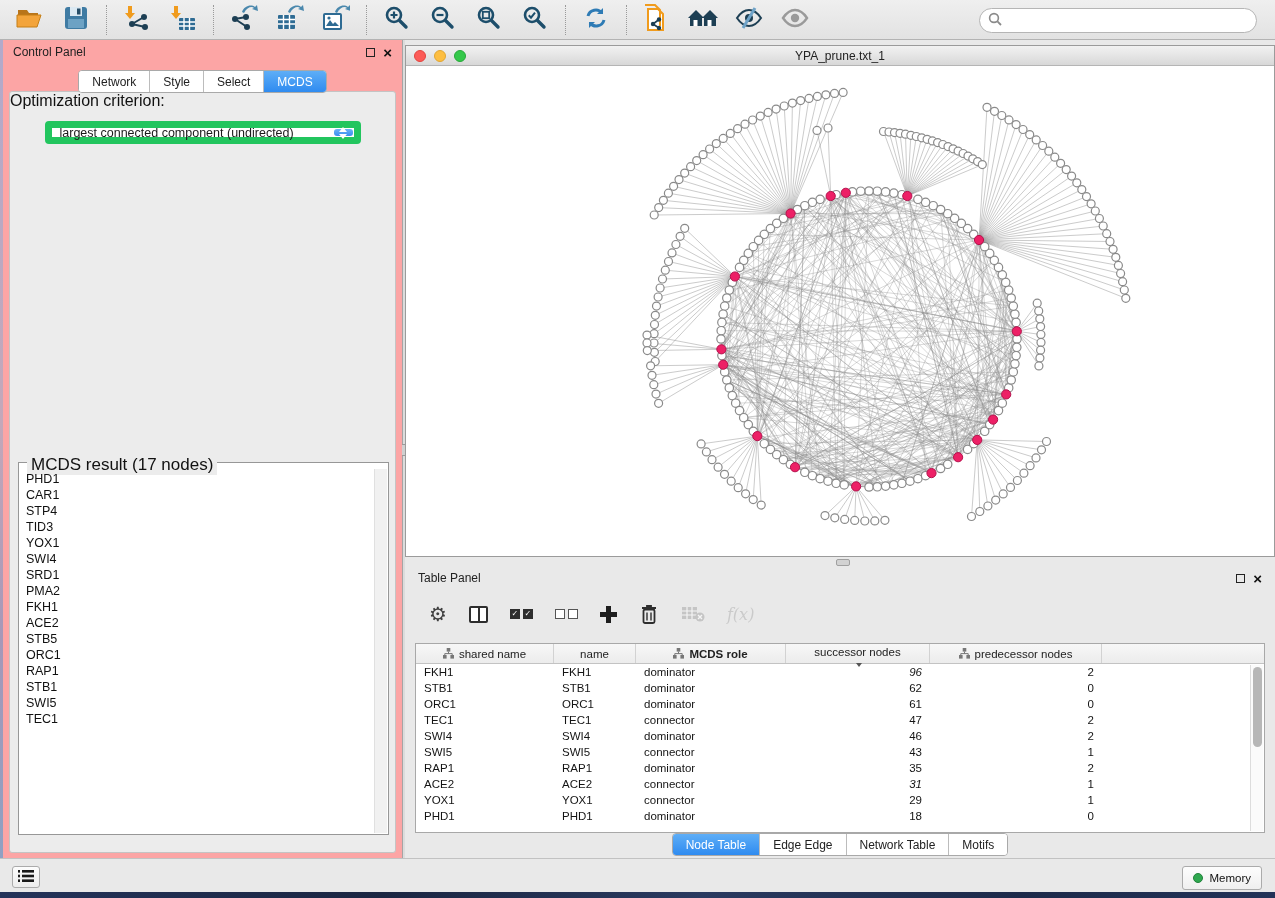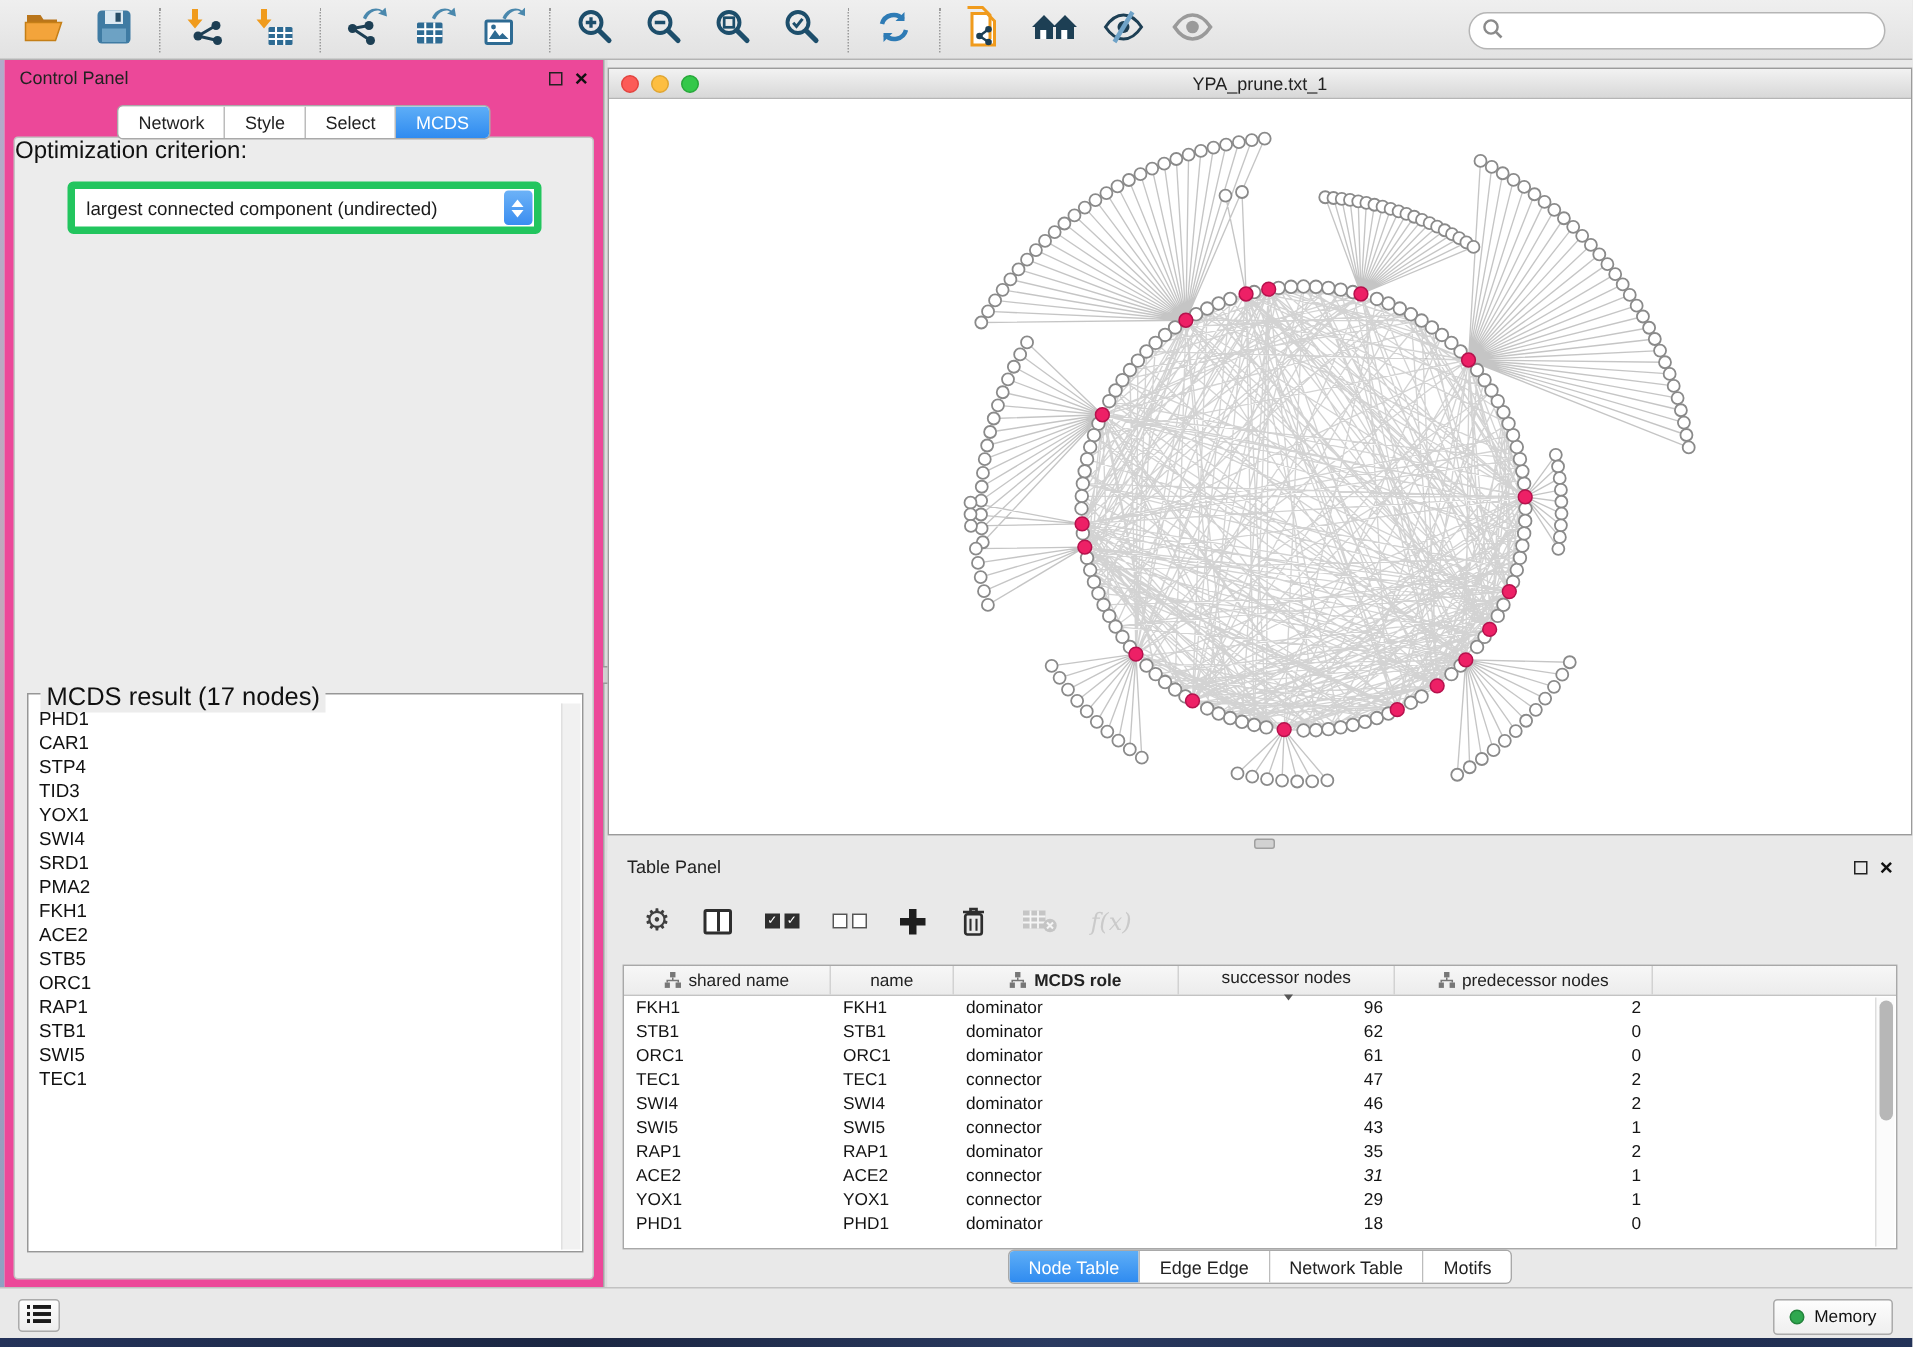--- a/index.html
+++ b/index.html
@@ -16,38 +16,38 @@
     border:1px solid #b5b5b5; border-radius:13px; display:flex; align-items:center; padding:0 8px; }
   .search-box input { border:none; outline:none; flex:1; font-size:12px; background:transparent; margin-left:5px; font-family:inherit; }
 
   
   .wall-left { position:absolute; left:0; top:40px; width:3px; height:852px;
     background:linear-gradient(#b2aacb, #c3a8ba 45%, #a698b8 70%, #8ba2c4); }
   .wall-bottom { position:absolute; left:0; top:892px; width:1275px; height:6px;
     background:linear-gradient(90deg,#24335a,#1b2642 30%,#2a3a60 55%,#1d2a4a 80%,#233358); }
 
   
-  .control-panel { position:absolute; left:3px; top:40px; width:399px; height:818px; background:#ec4899; }
+  .control-panel { position:absolute; left:3px; top:40px; width:399px; height:818px; background:#fca5a5; }
   .v-split { position:absolute; left:402px; top:40px; width:3px; height:818px; background:#dcdcdc; border-left:1px solid #a5a5a5; }
   .v-grip { position:absolute; left:399px; top:444px; width:8px; height:12px; background:#d0d0d0; border:1px solid #9a9a9a; border-radius:2px; }
   .cp-header { height:24px; display:flex; align-items:center; padding:0 10px; }
   .panel-title { font-size:12px; color:#222; }
   .panel-winbtns { margin-left:auto; display:flex; align-items:center; gap:8px; }
   .float-icon { width:9px; height:9px; border:1.5px solid #222; display:inline-block; cursor:pointer; }
   .close-icon { font-size:15px; font-weight:bold; color:#111; line-height:9px; cursor:pointer; }
   .cp-tabs { position:absolute; left:0; top:30px; width:399px; display:flex; justify-content:center; z-index:2; }
   .seg { display:flex; border:1px solid #a9a9a9; border-radius:4px; background:#fff; overflow:hidden; }
   .seg button { border:none; background:#fff; font-size:12px; padding:3px 13px; height:21px; color:#222; border-right:1px solid #bcbcbc; cursor:pointer; font-family:inherit; }
   .seg button:last-child { border-right:none; }
   .seg button.active { background:linear-gradient(#5eaef7,#2f8bf0); color:#fff; }
   .cp-body { position:absolute; left:6px; top:51px; width:387px; height:762px;
     background:#ececec; border:1px solid #c4c4c4; border-radius:3px; }
   .opt-label { text-align:left; font-size:16px; color:#111; }
-  .criterion { position:relative; margin:11px auto 16px; width:316px; height:35px; background:#fff;
-    border:5px solid #22c55e; border-radius:4px; display:flex; align-items:center; padding:0 8px; font-size:12.5px; cursor:pointer; }
+  .criterion { position:relative; margin:11px auto 16px; width:316px; height:23px; background:#fff;
+    border:7px solid #22c55e; border-radius:4px; display:flex; align-items:center; padding:0 8px; font-size:12.5px; cursor:pointer; }
   .criterion .stepper { position:absolute; right:1px; top:1px; bottom:1px; width:19px; border-radius:3px;
     background:linear-gradient(#6cb2f7,#3a8df0); display:flex; flex-direction:column; align-items:center; justify-content:center; gap:2px; }
   .tri-up { width:0; height:0; border-left:4px solid transparent; border-right:4px solid transparent; border-bottom:5px solid #fff; }
   .tri-down { width:0; height:0; border-left:4px solid transparent; border-right:4px solid transparent; border-top:5px solid #fff; }
   .btn-row { display:flex; justify-content:center; gap:13px; margin-top:12px; }
   .mac-btn { height:23px; padding:0 14px; background:linear-gradient(#ffffff,#f0f0f0); border:1px solid #a8a8a8;
     border-radius:4px; font-size:12.5px; color:#111; cursor:pointer; font-family:inherit; }
   .mac-btn.focused { box-shadow:0 0 0 3px rgba(110,165,240,.6); border-color:#7aa6e0; }
   .result-box { position:absolute; left:8px; top:370px; width:371px; height:373px; border:1px solid #979797; background:#fff; }
   .result-legend { position:absolute; left:8px; top:-8px; background:#ececec; padding:0 4px; font-size:17px; color:#111; }
@@ -680,21 +680,21 @@
           </svg>
           <span>predecessor nodes</span>
         </div>
         <div class="th" style="flex: 1 1 0%; border-right: none;"></div>
       </div>
     <div id="table-body">
         <div class="tr">
           <div class="td" style="width: 138px;">FKH1</div>
           <div class="td" style="width: 82px;">FKH1</div>
           <div class="td" style="width: 150px;">dominator</div>
-          <div class="td num" style="width: 144px;">96</div>
+          <div class="td num" style="width: 144px; font-style: italic;">96</div>
           <div class="td num" style="width: 172px;">2</div>
         </div>
         <div class="tr">
           <div class="td" style="width: 138px;">STB1</div>
           <div class="td" style="width: 82px;">STB1</div>
           <div class="td" style="width: 150px;">dominator</div>
           <div class="td num" style="width: 144px;">62</div>
           <div class="td num" style="width: 172px;">0</div>
         </div>
         <div class="tr">

